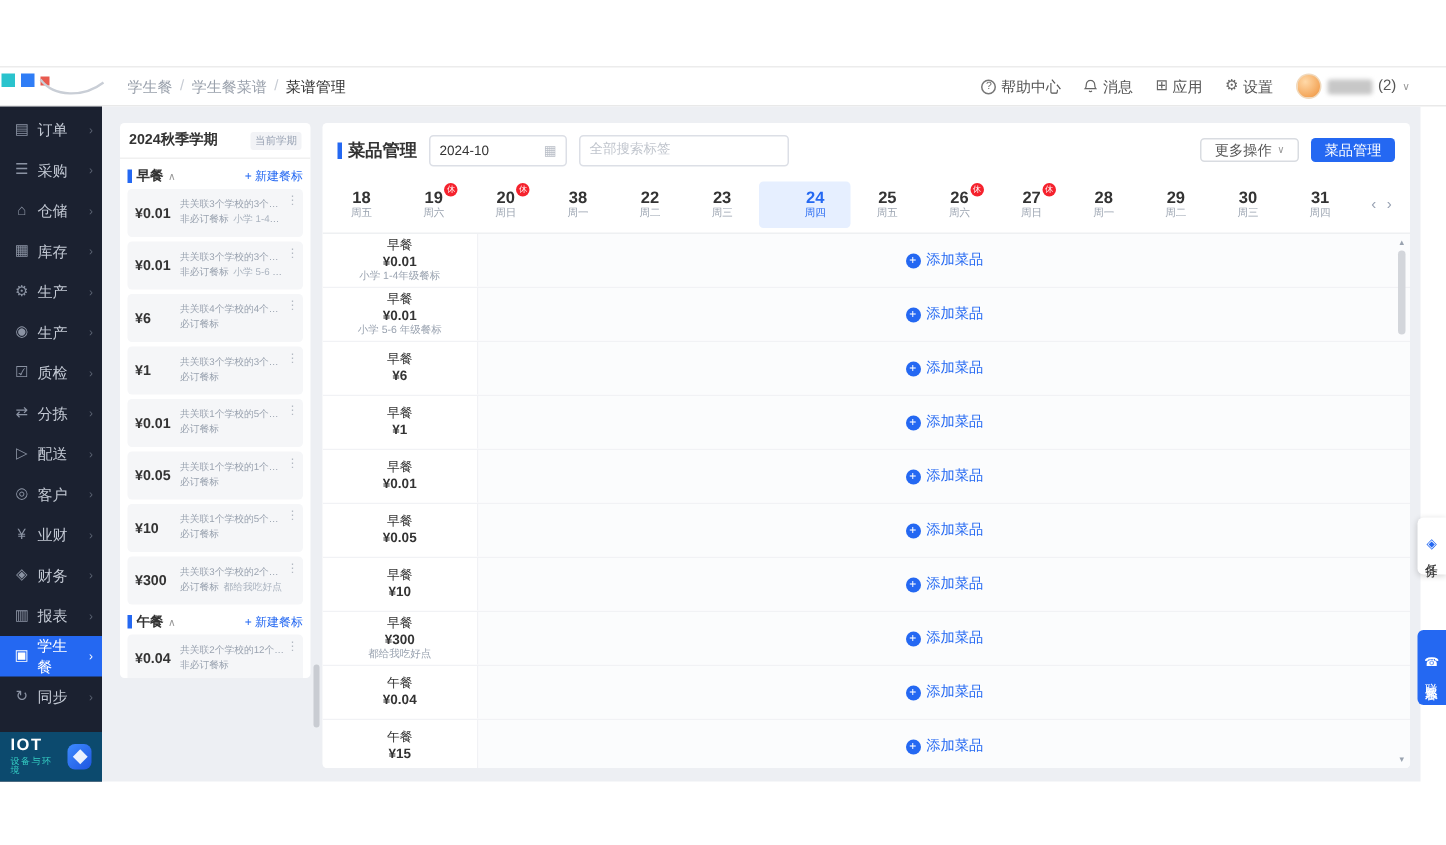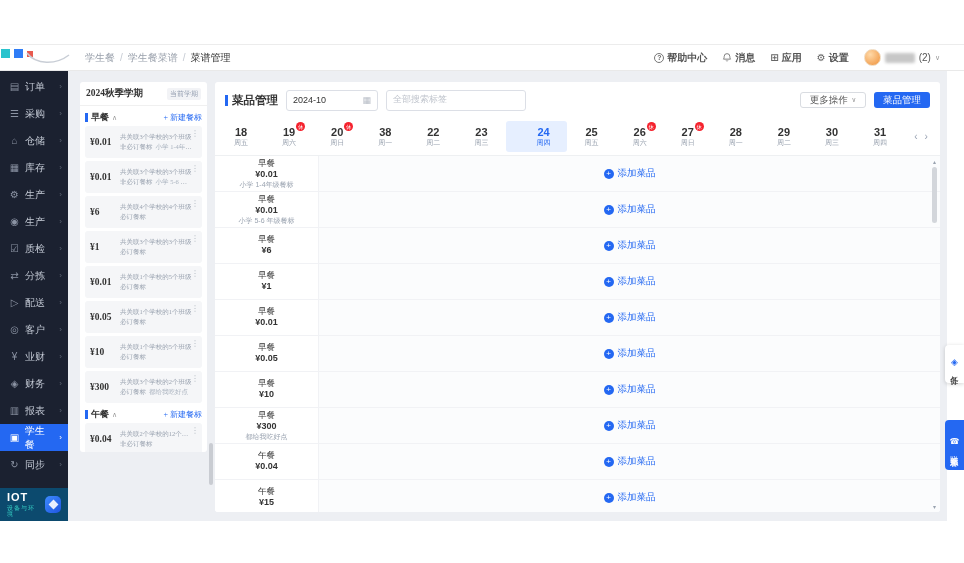--- a/index.html
+++ b/index.html
@@ -13,21 +13,21 @@
   .logo-strip{width:68px;height:100%;position:relative;flex:0 0 68px;}
   .sq{position:absolute;top:4px;width:9px;height:9px;display:inline-block;}
   .sq-teal{left:1px;background:#2ac3cd;}
   .sq-blue{left:14px;background:#2f7df6;}
   .sq-red{left:27px;top:6px;width:6px;height:6px;background:#e85a4f;}
   .arc{position:absolute;left:26px;top:6px;}
   .crumb{font-size:10px;color:#9aa1ac;display:flex;gap:5px;margin-left:17px;align-items:center;}
   .crumb .cur{color:#333;}
   .crumb .sep{color:#c6cbd3;}
   .hdr-right{margin-left:auto;display:flex;align-items:center;gap:15px;margin-right:24px;font-size:10px;color:#555;}
-  .h-act{display:flex;align-items:center;gap:3px;cursor:pointer;font-weight:bold;}
+  .h-act{display:flex;align-items:center;gap:3px;cursor:pointer;}
   .hicon{font-size:10px;color:#666;line-height:1;}
   .help-circle{width:10px;height:10px;border:1px solid #777;border-radius:50%;font-size:7px;display:inline-flex;align-items:center;justify-content:center;color:#666;}
   .h-user{display:flex;align-items:center;gap:4px;cursor:pointer;}
   .avatar{width:17px;height:17px;border-radius:50%;background:radial-gradient(circle at 35% 30%,#ffd9a8,#ef913a);border:1px solid #f0d9bd;}
   .blur-name{width:30px;height:10px;background:#c7c7c7;border-radius:2px;filter:blur(1.5px);}
   .u-suffix{color:#555;}
   .u-caret{font-size:7px;color:#999;}
 
   
   .sidebar{position:absolute;top:71px;left:0;width:68px;height:450px;background:var(--sidebar-bg,#1b2130);display:flex;flex-direction:column;}
@@ -41,21 +41,21 @@
   .iot-tx{display:flex;flex-direction:column;line-height:1;gap:2px;}
   .iot-t{font-size:11px;font-weight:bold;color:#fff;letter-spacing:1px;}
   .iot-s{font-size:6px;color:#35d0c5;letter-spacing:1px;}
   .iot-badge{width:17px;height:17px;border-radius:5px;background:linear-gradient(135deg,#3d8bff,#1f55e0);margin-left:auto;position:relative;}
   .iot-badge::after{content:"";position:absolute;left:5px;top:5px;width:7px;height:7px;background:#fff;opacity:.9;transform:rotate(45deg);}
 
   
   .content{position:absolute;top:71px;left:68px;width:879px;height:450px;background:var(--content-bg,#edeff3);}
 
   
-  .lp{position:absolute;left:12px;top:11px;width:127px;height:370px;background:#fff;border-radius:3px;display:flex;flex-direction:column;overflow:hidden;font-family:Liberation Serif, serif;}
+  .lp{position:absolute;left:12px;top:11px;width:127px;height:370px;background:#fff;border-radius:3px;display:flex;flex-direction:column;overflow:hidden;}
   .lp-head{height:24px;border-bottom:1px solid #f0f0f0;display:flex;align-items:center;gap:4px;padding:0 6px;flex:0 0 24px;}
   .lp-sem{font-size:9.5px;font-weight:bold;color:#333;white-space:nowrap;}
   .lp-tag{font-size:7px;color:#98a2b3;background:#f2f3f6;border-radius:2px;padding:1px 3px;margin-left:auto;white-space:nowrap;}
   .lp-list{flex:1;overflow:hidden;padding:3px 5px 0 5px;}
   .sec-h{height:17px;display:flex;align-items:center;gap:3px;font-size:9px;}
   .sec-bar{width:3px;height:9px;background:var(--accent,#2468f2);display:inline-block;}
   .sec-title{font-weight:bold;color:#333;}
   .sec-caret{color:#999;font-size:7px;}
   .sec-new{margin-left:auto;color:var(--accent,#2468f2);font-size:8px;cursor:pointer;white-space:nowrap;}
   .card{height:32px;background:var(--tag-bg,#f5f6f8);border-radius:3px;margin-bottom:3px;display:flex;align-items:center;padding:2px 10px 2px 5px;gap:4px;position:relative;cursor:pointer;}

